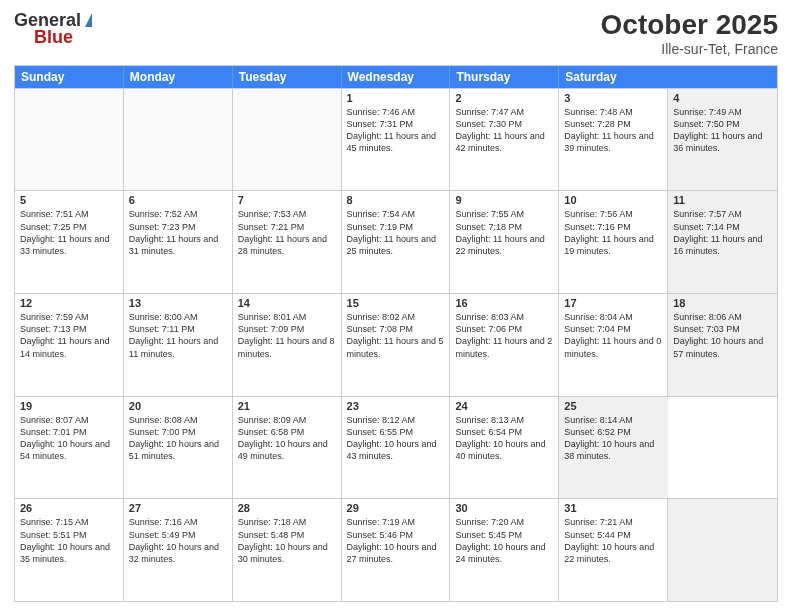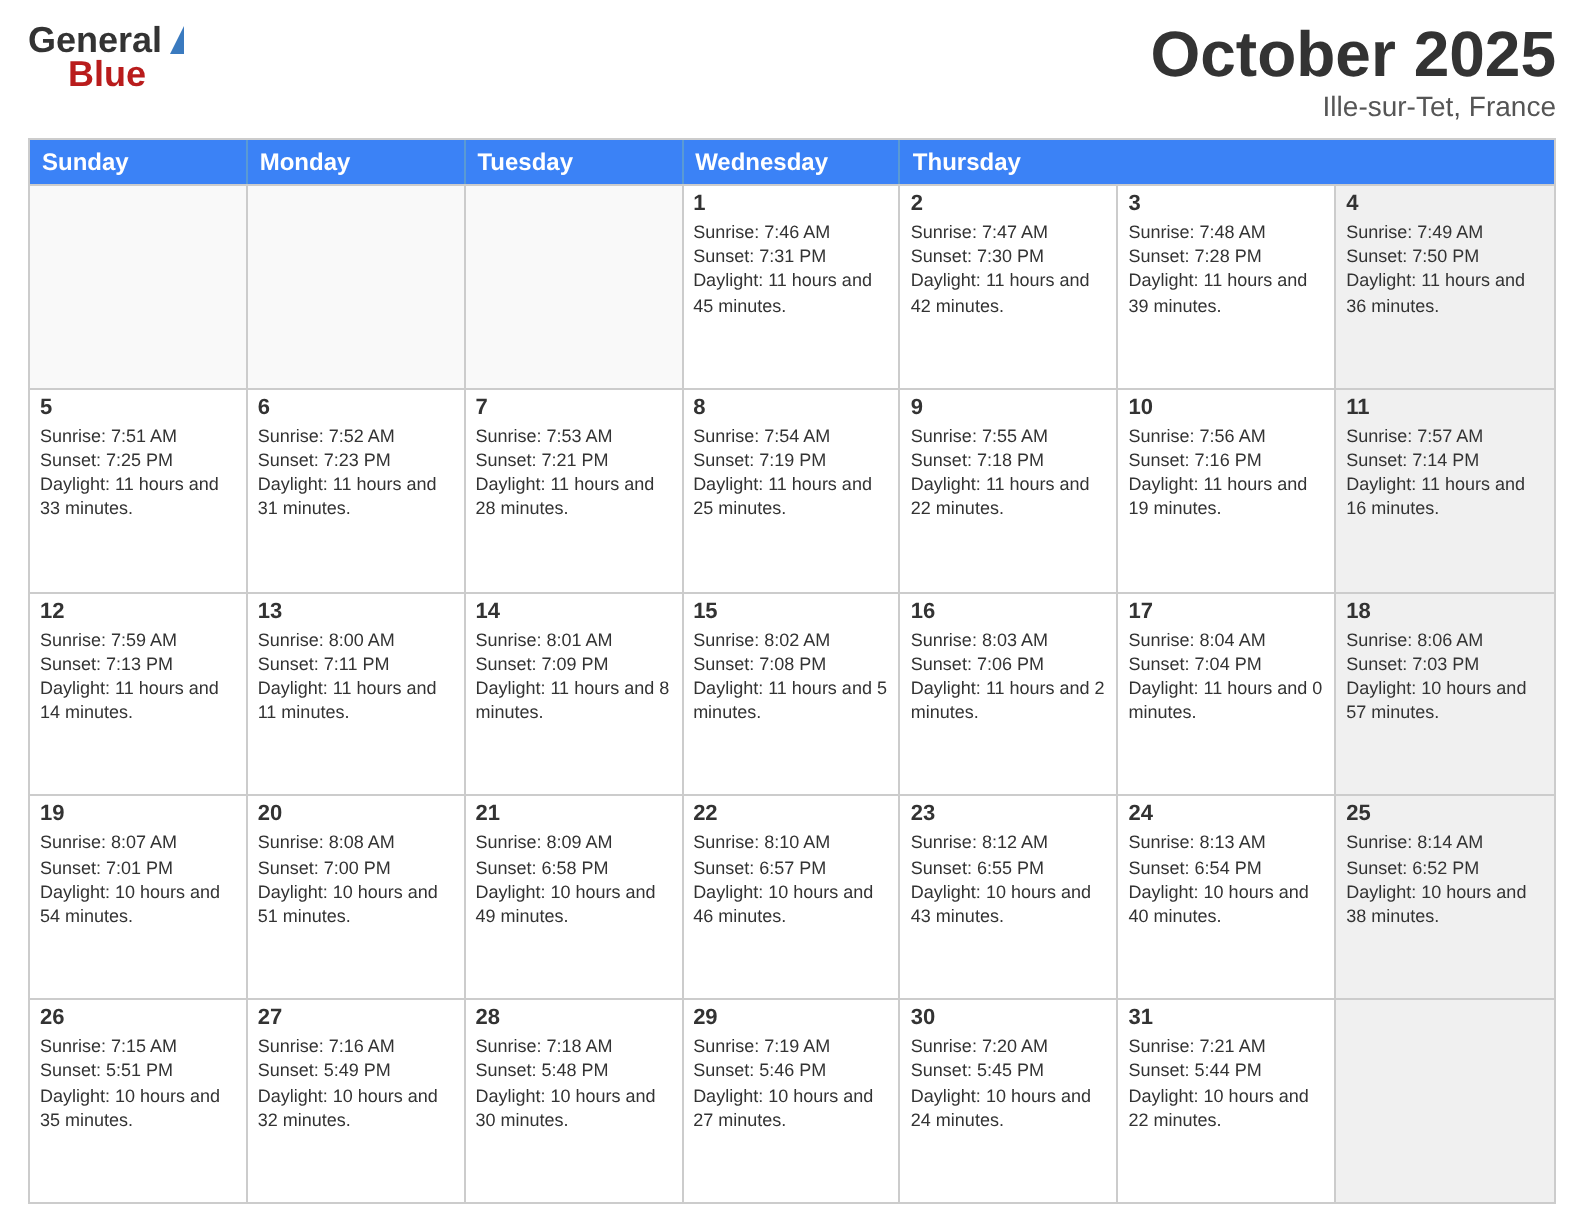--- a/index.html
+++ b/index.html
@@ -41,21 +41,21 @@
     .logo-blue {
       font-size: 18px;
       font-weight: bold;
       color: #b91c1c;
       margin-left: 20px;
     }
     .title-block {
       text-align: right;
     }
     .month-title {
-      font-size: 32px;
+      font-size: 28px;
       font-weight: bold;
       color: #333;
       line-height: 1.1;
       margin-left: 48px;
     }
     .location {
       font-size: 14px;
       color: #555;
     }
     .calendar {
@@ -130,20 +130,21 @@
     </div>
   </div>
 
   <div class="calendar">
     <div class="cal-header-row">
     <div class="cal-header-cell">Sunday</div>
         <div class="cal-header-cell">Monday</div>
         <div class="cal-header-cell">Tuesday</div>
         <div class="cal-header-cell">Wednesday</div>
         <div class="cal-header-cell">Thursday</div>
+        <div class="cal-header-cell">Saturday</div>
       </div>
     <div class="cal-body">
     <div class="cal-week">
           <div class="cal-cell empty"></div>
           <div class="cal-cell empty"></div>
           <div class="cal-cell empty"></div>
           <div class="cal-cell">
             <div class="day-num">1</div>
             <div class="cell-text">Sunrise: 7:46 AM
 Sunset: 7:31 PM
@@ -269,26 +270,20 @@
 Sunset: 7:00 PM
 Daylight: 10 hours and 51 minutes.</div>
           </div>
           <div class="cal-cell">
             <div class="day-num">21</div>
             <div class="cell-text">Sunrise: 8:09 AM
 Sunset: 6:58 PM
 Daylight: 10 hours and 49 minutes.</div>
           </div>
           <div class="cal-cell">
-            <div class="day-num">22</div>
-            <div class="cell-text">Sunrise: 8:10 AM
-Sunset: 6:57 PM
-Daylight: 10 hours and 46 minutes.</div>
-          </div>
-          <div class="cal-cell">
             <div class="day-num">23</div>
             <div class="cell-text">Sunrise: 8:12 AM
 Sunset: 6:55 PM
 Daylight: 10 hours and 43 minutes.</div>
           </div>
           <div class="cal-cell">
             <div class="day-num">24</div>
             <div class="cell-text">Sunrise: 8:13 AM
 Sunset: 6:54 PM
 Daylight: 10 hours and 40 minutes.</div>

